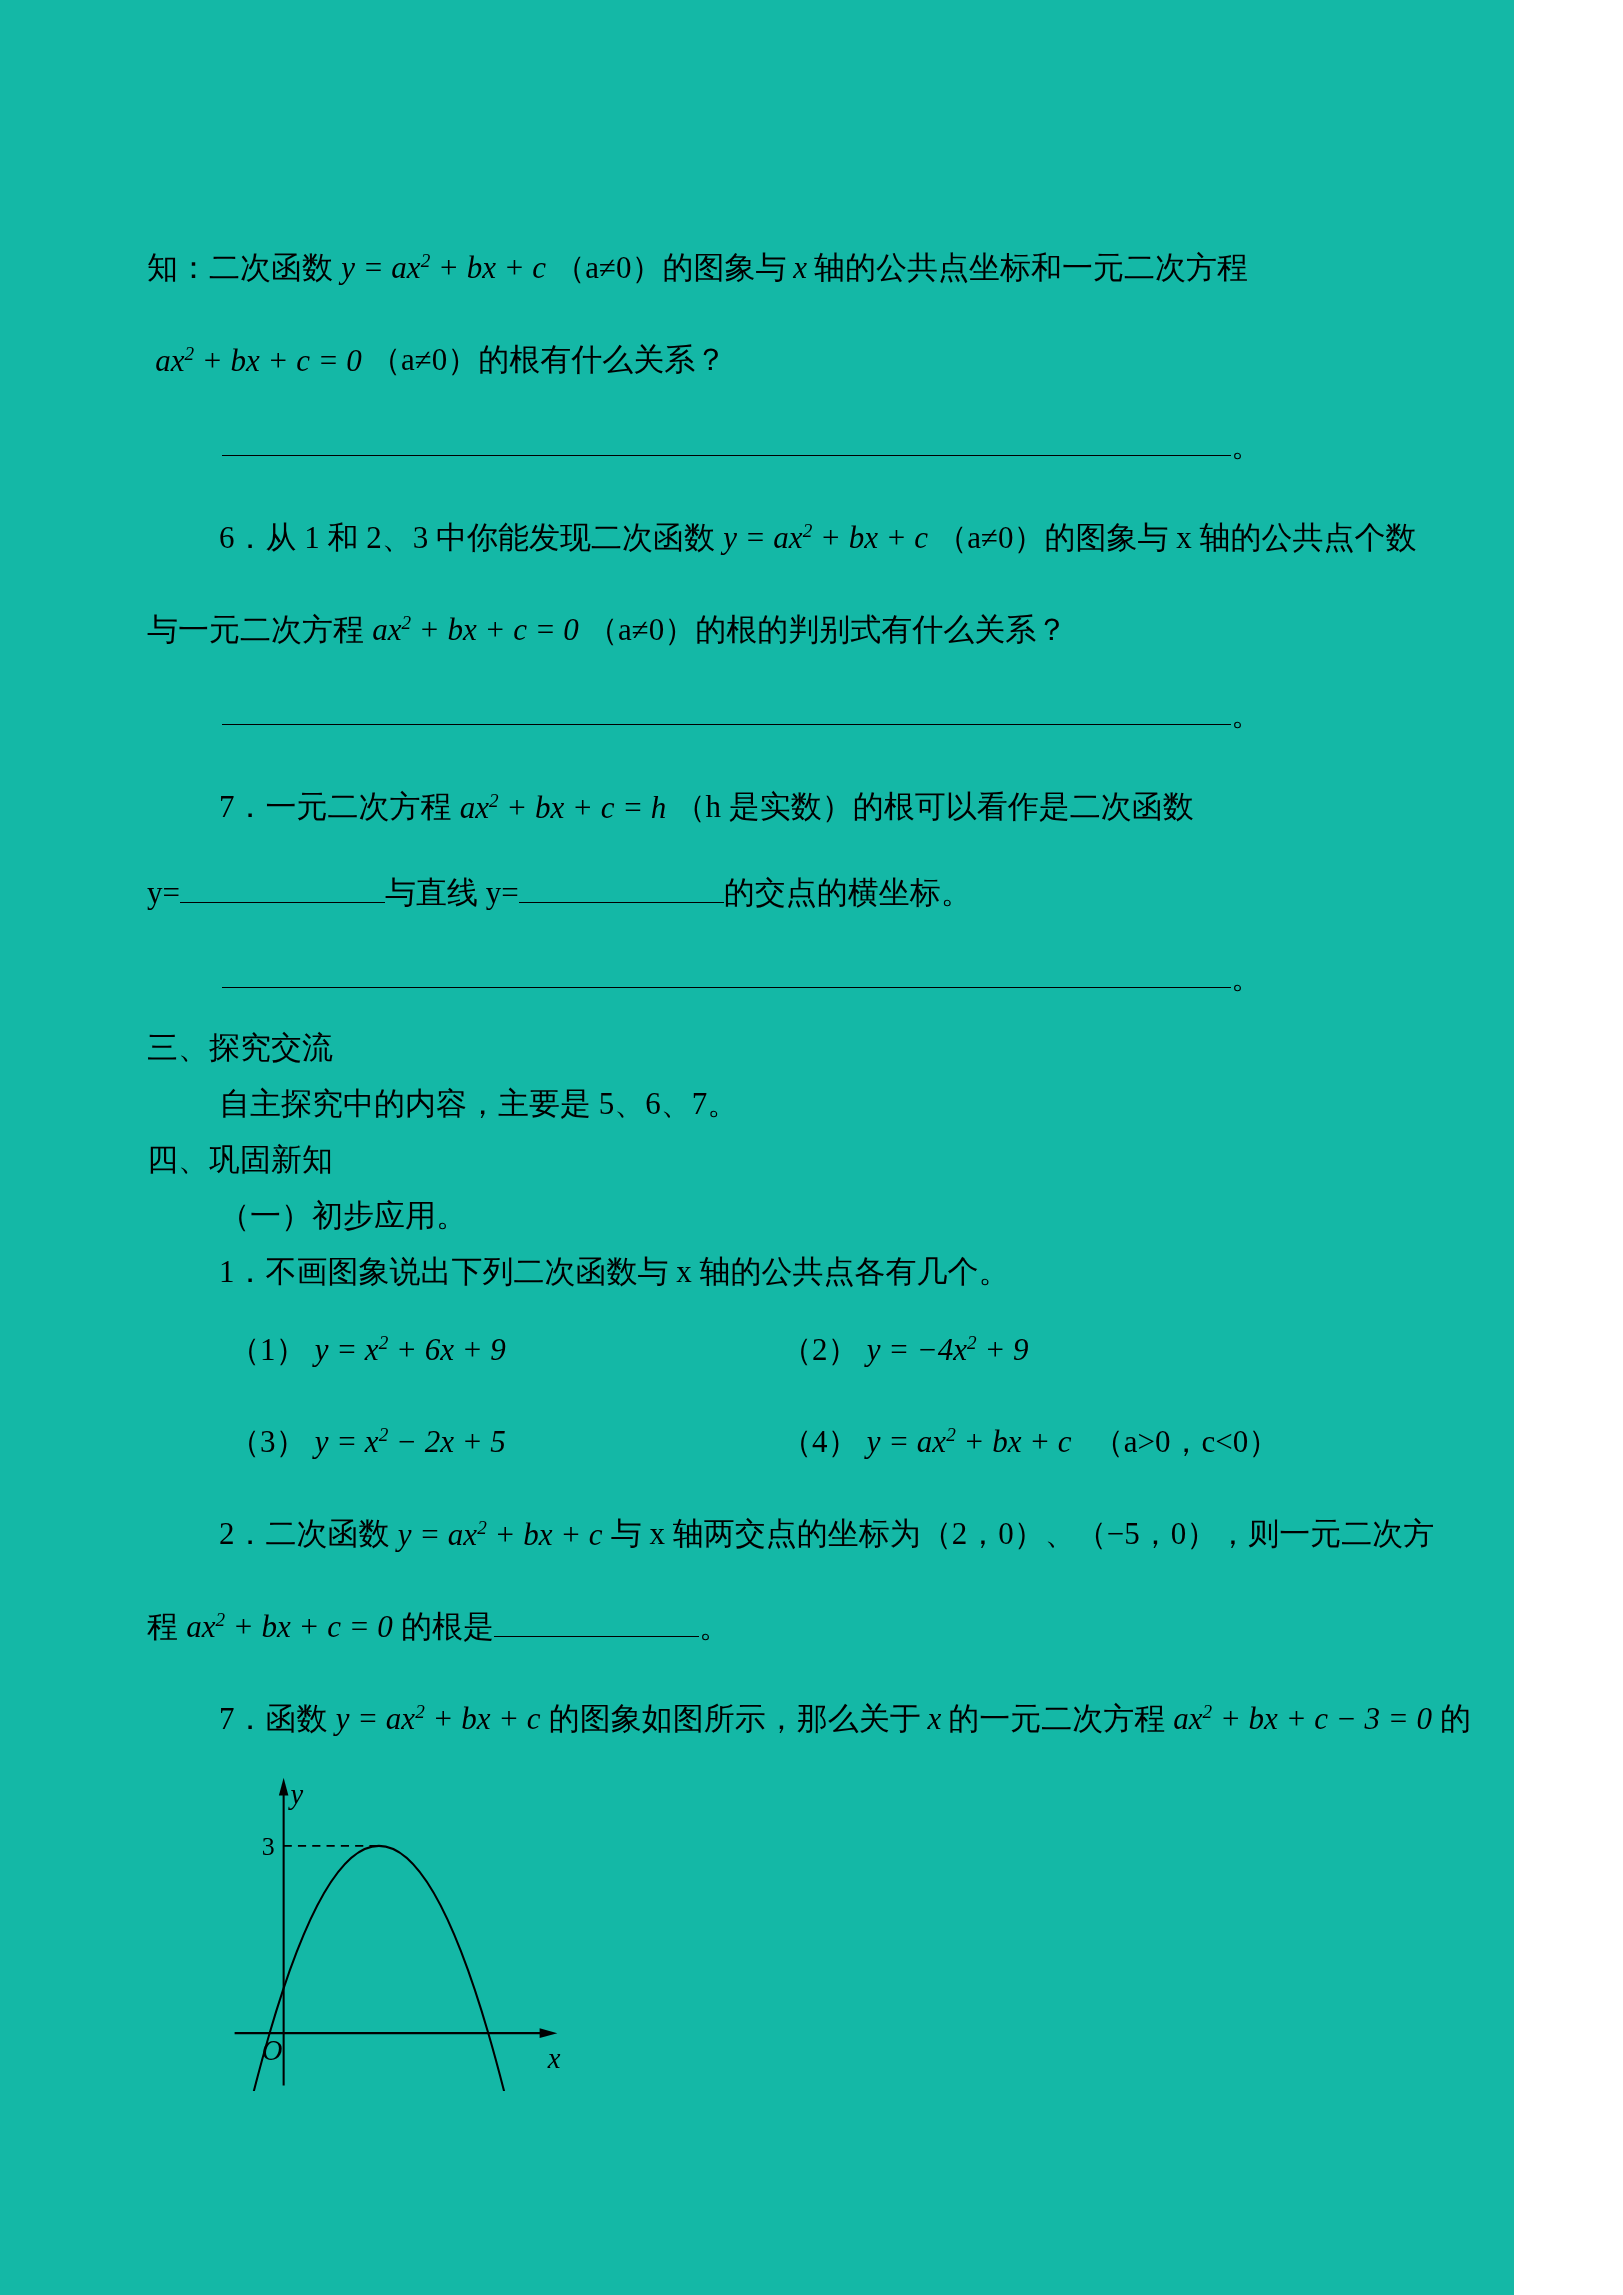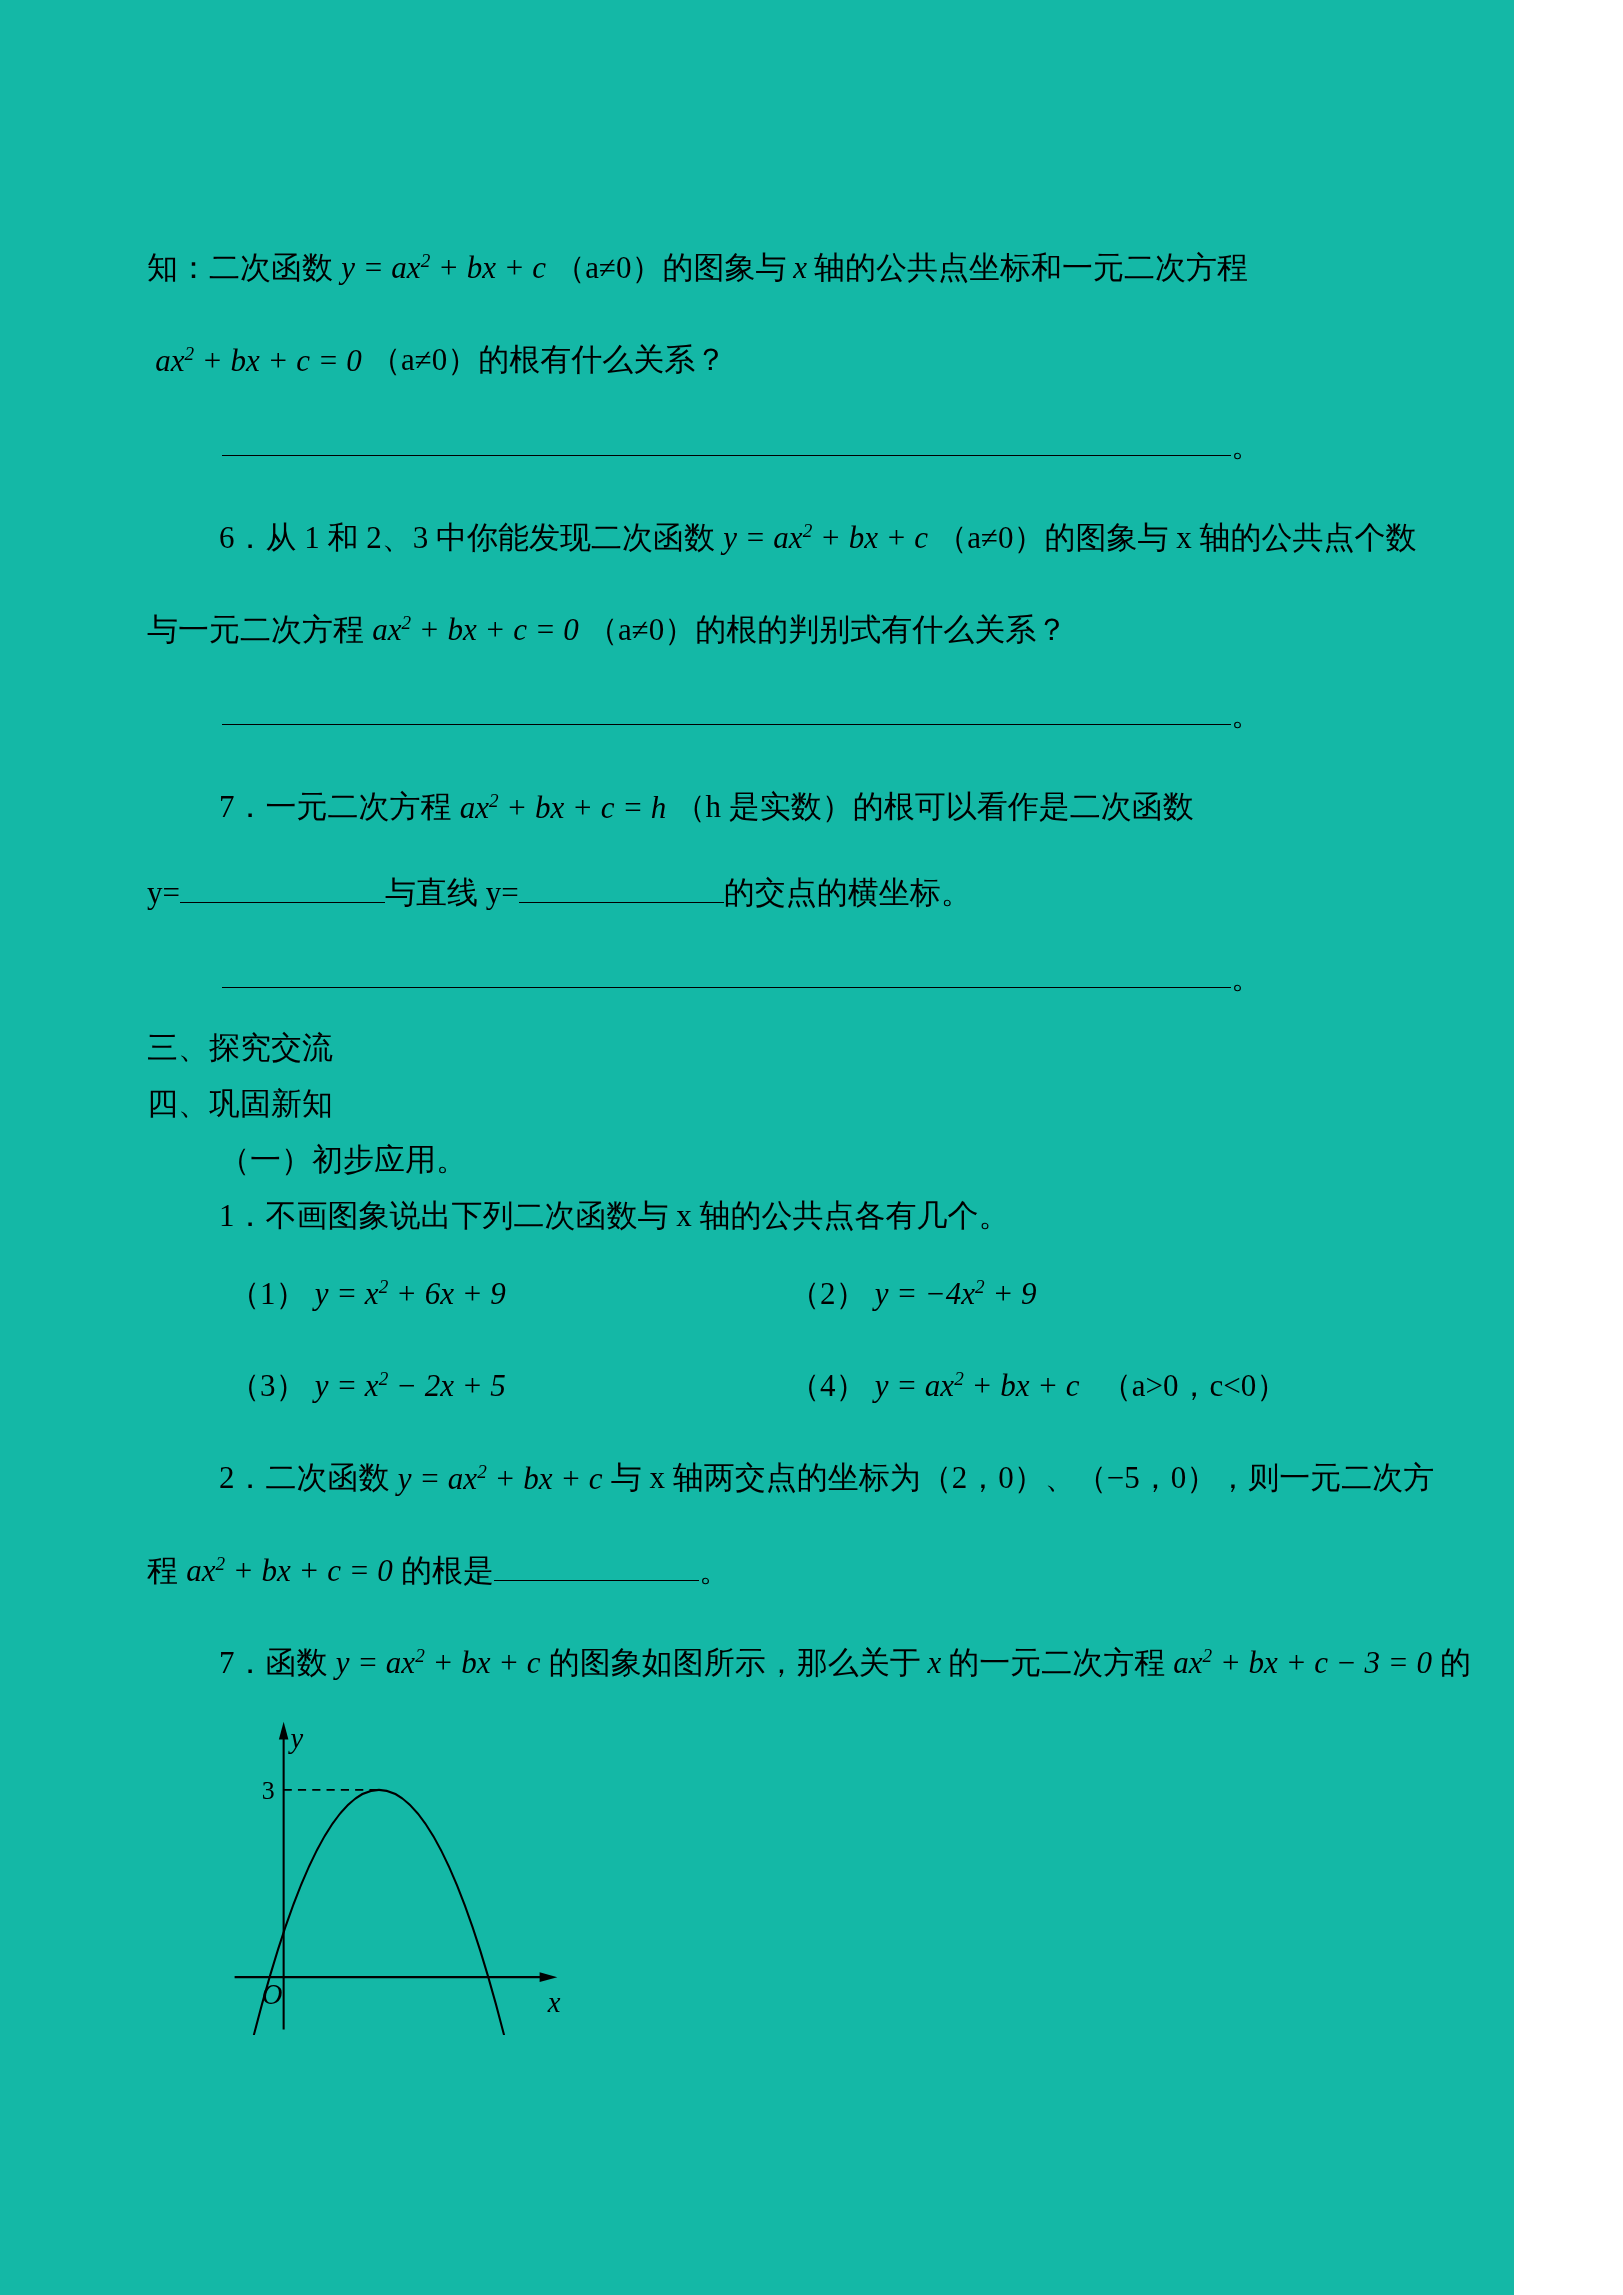--- a/index.html
+++ b/index.html
@@ -23,21 +23,21 @@
   .math sup { font-size: 0.62em; }
   .mvar { font-style: italic; margin: 0 6.8px; }
   .blank {
     display: inline-block;
     border-bottom: 1.4px solid #000;
     height: 1.05em;
     vertical-align: baseline;
   }
   .blank-long { width: 1009px; margin-left: 75px; }
   .blank-short { width: 205px; }
-  .two-col { display: flex; gap: 8px; }
+  .two-col { display: flex; }
   .col1 { width: 634px; padding-left: 82px; box-sizing: border-box; }
   .col2 { flex: 1; }
   .cond { margin-left: 13px; }
   .graph-wrap { margin-left: 75px; margin-top: 9.5px; }
   .axis, .curve { fill: none; stroke: #000; stroke-width: 3; }
   .dashed { fill: none; stroke: #000; stroke-width: 2.5; stroke-dasharray: 12 9; }
   .svg-label { font-family: "Liberation Serif", serif; font-style: italic; font-size: 42px; fill: #000; }
   .svg-num { font-family: "Liberation Serif", serif; font-size: 38px; fill: #000; }
   .footer {
     position: absolute;
@@ -82,20 +82,23 @@
     <span>y=</span><span class="blank blank-short"></span><span>与直线 y=</span><span class="blank blank-short"></span><span>的交点的横坐标。</span>
   </div>
 
 
   <div class="line math-line">
     <span class="blank blank-long"></span><span>。</span>
   </div>
 
   <div class="line compact">
     <span>三、探究交流</span>
+  </div>
+  <div class="line compact indent">
+    <span>自主探究中的内容，主要是 5、6、7。</span>
   </div>
   <div class="line compact">
     <span>四、巩固新知</span>
   </div>
   <div class="line compact indent">
     <span>（一）初步应用。</span>
   </div>
   <div class="line compact indent">
     <span>1．不画图象说出下列二次函数与 x 轴的公共点各有几个。</span>
   </div>

